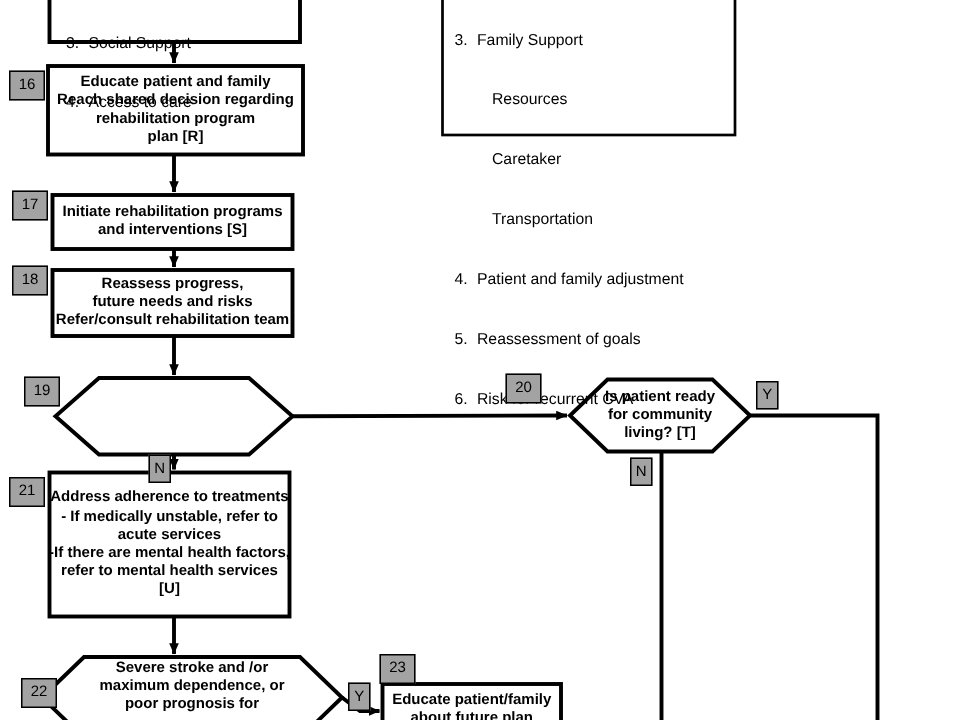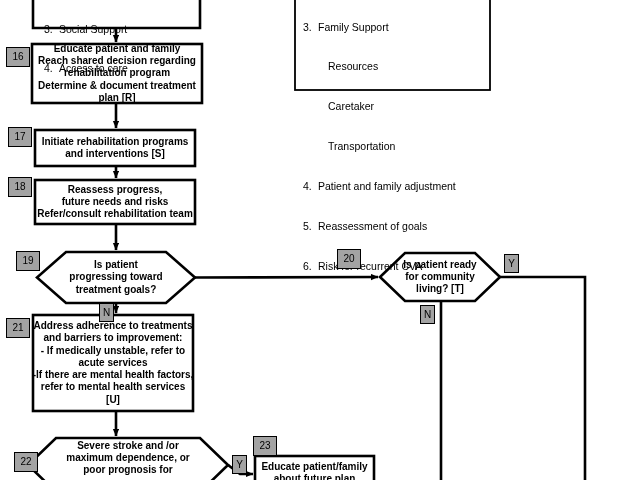--- a/index.html
+++ b/index.html
@@ -134,50 +134,43 @@
     <div class="li sub"><span class="num"></span><span class="txt">Transportation</span></div>
     <div class="li"><span class="num">4.</span><span class="txt">Patient and family adjustment</span></div>
     <div class="li"><span class="num">5.</span><span class="txt">Reassessment of goals</span></div>
     <div class="li"><span class="num">6.</span><span class="txt">Risk for recurrent CVA</span></div>
   </div>
 
   <div class="node-text" style="left:32px; top:44px; width:170px; height:59px;">
     <span>Educate patient and family</span>
     <span>Reach shared decision regarding</span>
     <span>rehabilitation program</span>
-    <span>Determine &amp; document treatment</span>
     <span>plan [R]</span>
   </div>
 
   <div class="node-text" style="left:35px; top:130px; width:160px; height:36px;">
     <span>Initiate rehabilitation programs</span>
     <span>and interventions [S]</span>
   </div>
 
   <div class="node-text" style="left:35px; top:180px; width:160px; height:44px;">
     <span>Reassess progress,</span>
     <span>future needs and risks</span>
     <span>Refer/consult rehabilitation team</span>
   </div>
 
-  <div class="node-text" style="left:45px; top:252px; width:142px; height:51px;">
-    <span>Is patient</span>
-    <span>progressing toward</span>
-    <span>treatment goals?</span>
-  </div>
 
   <div class="node-text" style="left:388px; top:253px; width:104px; height:48px;">
     <span>Is patient ready</span>
     <span>for community</span>
     <span>living? [T]</span>
   </div>
 
   <div class="node-text" style="left:33px; top:315px; width:160px; height:96px;">
     <span>Address adherence to treatments</span>
-    <span>and barriers to improvement:</span>
     <span>- If medically unstable, refer to</span>
     <span>acute services</span>
     <span>-If there are mental health factors,</span>
     <span>refer to mental health services</span>
     <span>[U]</span>
   </div>
 
   <div class="node-text" style="left:56px; top:440px; width:144px; height:42px; justify-content:flex-start;">
     <span>Severe stroke and /or</span>
     <span>maximum dependence, or</span>

